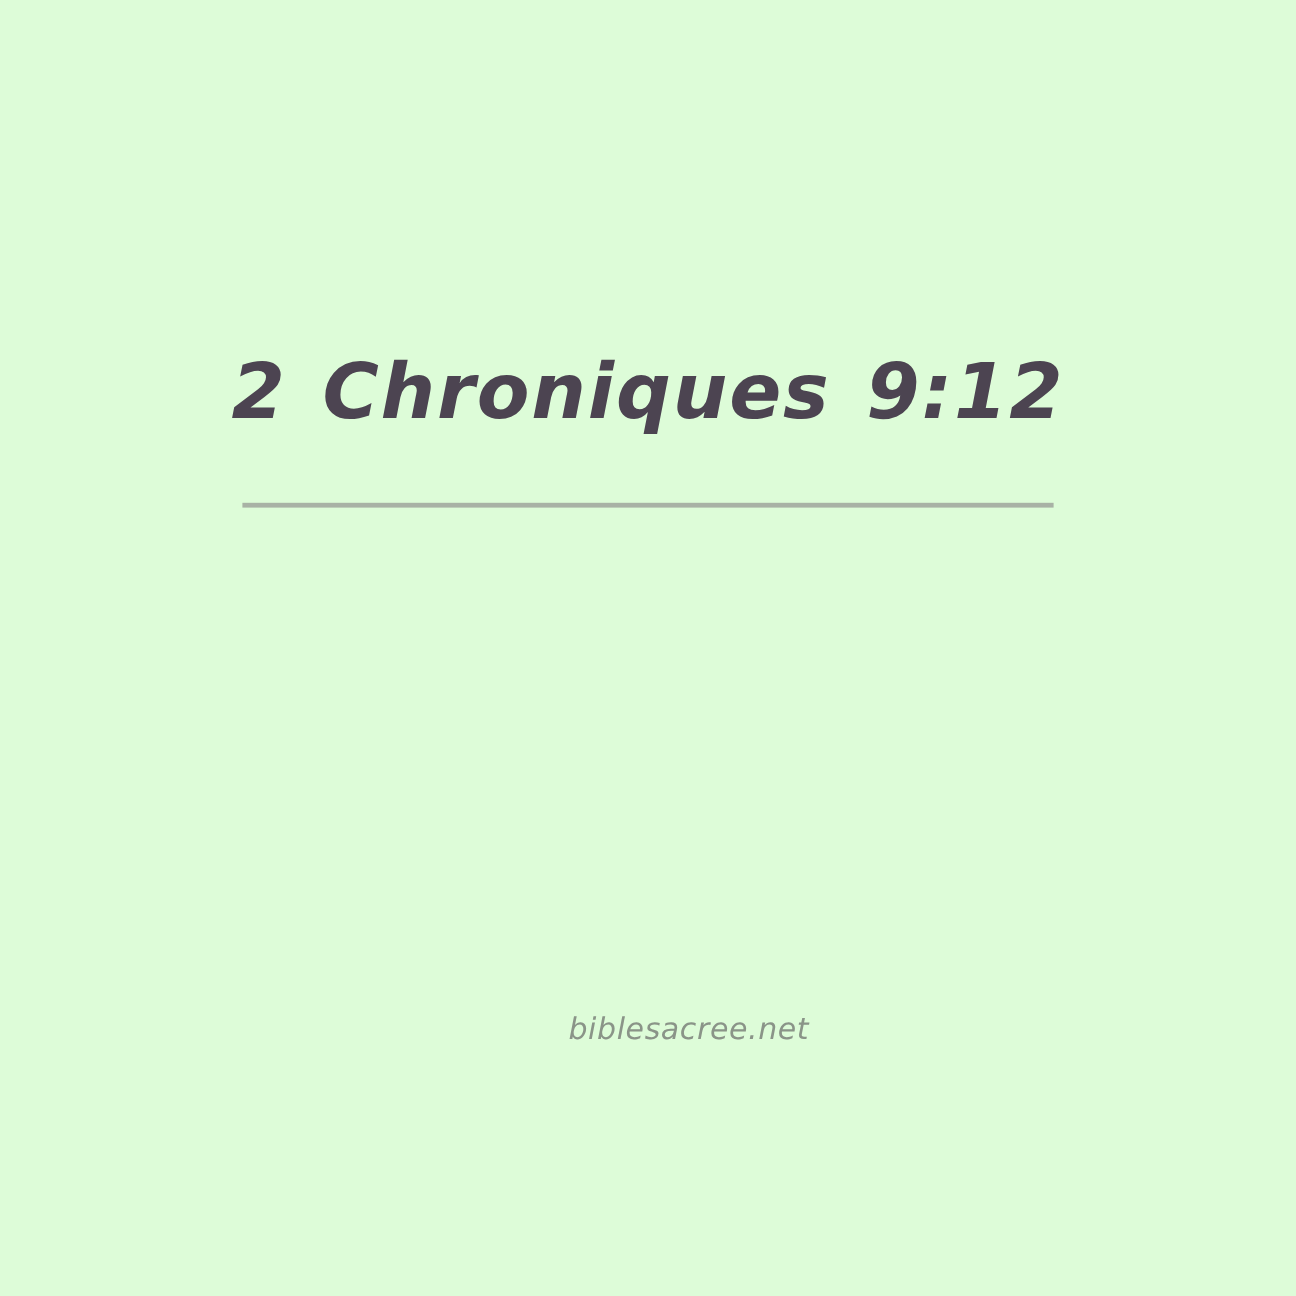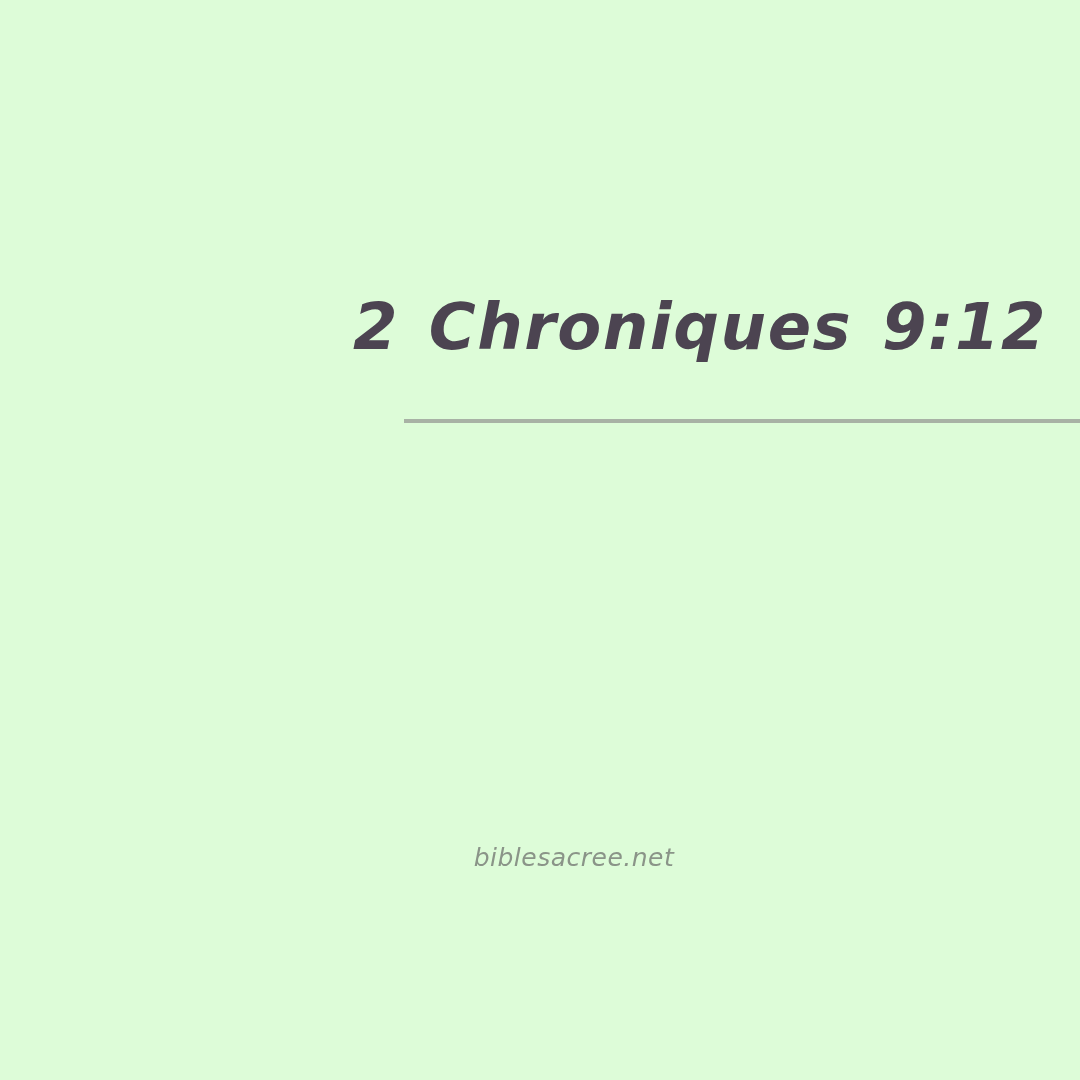--- a/index.html
+++ b/index.html
@@ -15,21 +15,21 @@
     overflow: hidden;
   }
   .card {
     position: relative;
     width: 1080px;
     height: 904px;
     background: #ddfcd8;
     box-sizing: border-box;
     display: flex;
     flex-direction: column;
-    align-items: flex-end;
+    align-items: center;
   }
   .reference {
     margin-top: 282px;
     width: 760px;
     text-align: center;
     font-family: "DejaVu Sans", sans-serif;
     font-weight: bold;
     font-style: italic;
     font-size: 64px;
     line-height: 1.42;

